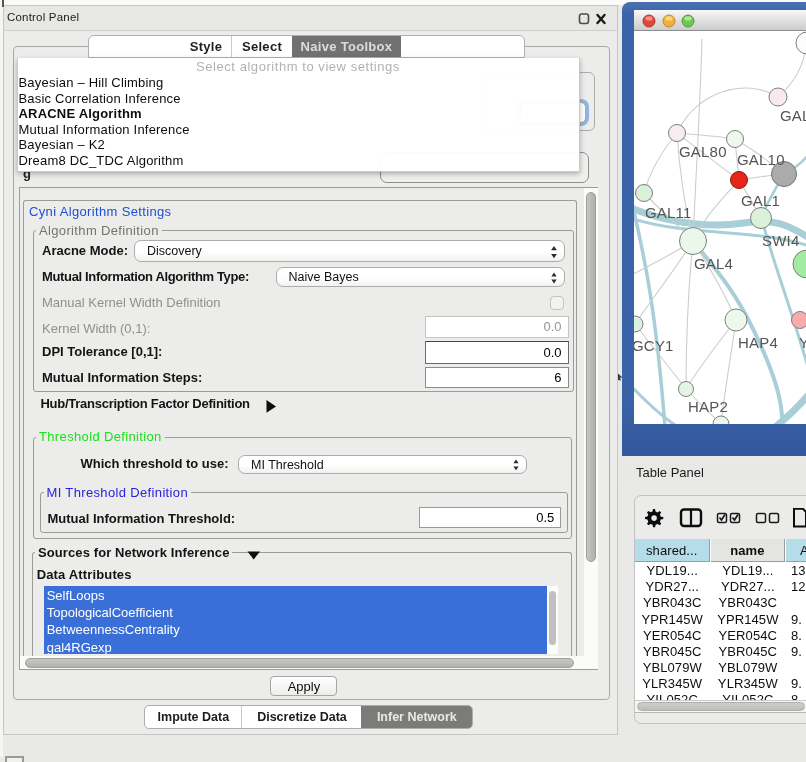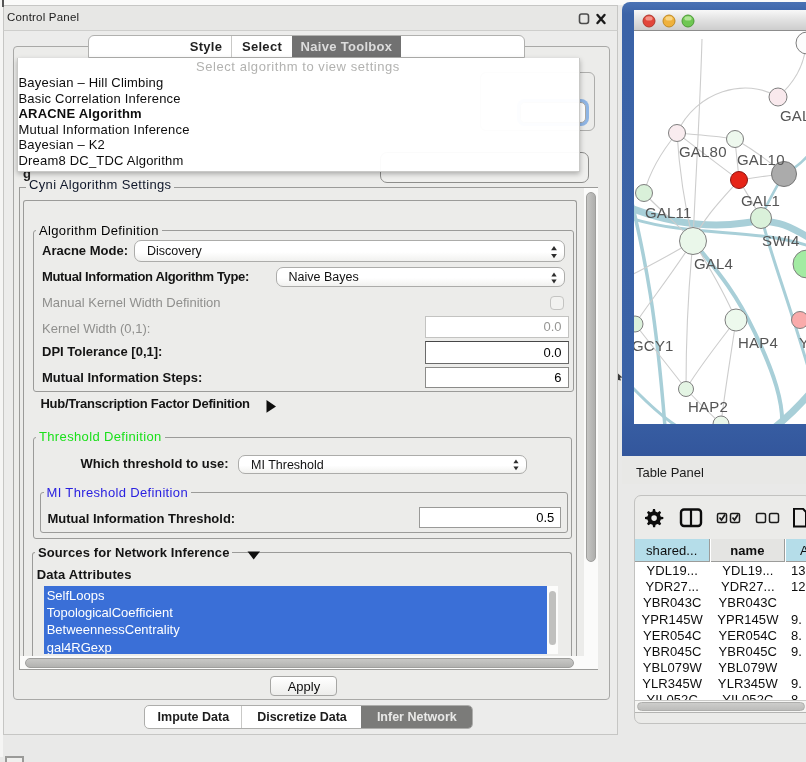--- a/index.html
+++ b/index.html
@@ -45,24 +45,24 @@
     <span>Network</span>
     </div>
   <div style="width:51px;display:flex;align-items:center;justify-content:center;border-right:1px solid #c9c9c7;">Style</div>
   <div style="width:60px;display:flex;align-items:center;justify-content:center;">Select</div>
   <div style="width:109px;display:flex;align-items:center;justify-content:center;background:#717171;color:#dcdcdc;">Naive Toolbox</div>
 </div>
 
 <div class="abs" style="left:19px;top:187px;width:579px;height:483px;background:#ececea;border:1px solid #9b9b99;"></div>
 
 <div class="abs" style="left:23px;top:200px;width:554px;height:456px;border:1px solid #9b9b99;border-bottom:none;border-radius:3px 3px 0 0;"></div>
-<div class="fsl" style="left:26px;top:178px;color:#0f172a;">Cyni Algorithm Settings</div>
+<div class="fsl" style="left:26px;top:205px;color:#1d4ed8;">Cyni Algorithm Settings</div>
 
 <div class="fs" style="left:32.5px;top:230px;width:541px;height:162px;"></div>
-<div class="fsl" style="left:36px;top:223.5px;color:#000000;">Algorithm Definition</div>
+<div class="fsl" style="left:36px;top:223.5px;color:#737373;">Algorithm Definition</div>
 
 <div class="lbl" style="left:42px;top:243px;">Aracne Mode:</div>
 <div class="combo" style="left:134px;top:239.5px;width:431px;height:22px;">
   <span class="t">Discovery</span>
   <svg class="arr" width="10" height="22" viewBox="0 0 10 22">
       <path d="M5,5.5 L8.2,10.3 L1.8,10.3 Z" fill="#2c2c2c"></path>
       <path d="M5,19 L8.2,14.2 L1.8,14.2 Z" fill="#2c2c2c"></path>
     </svg>
 </div>
 

